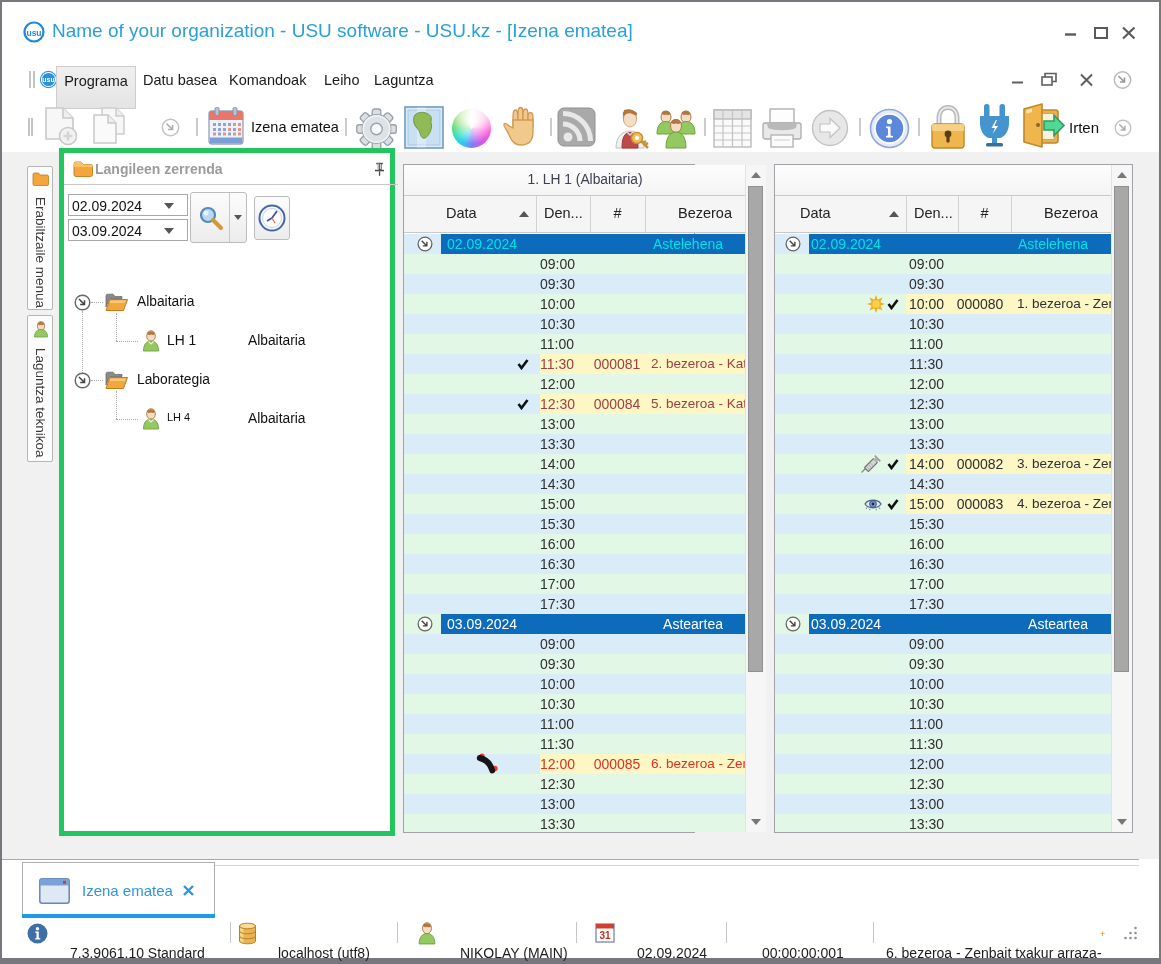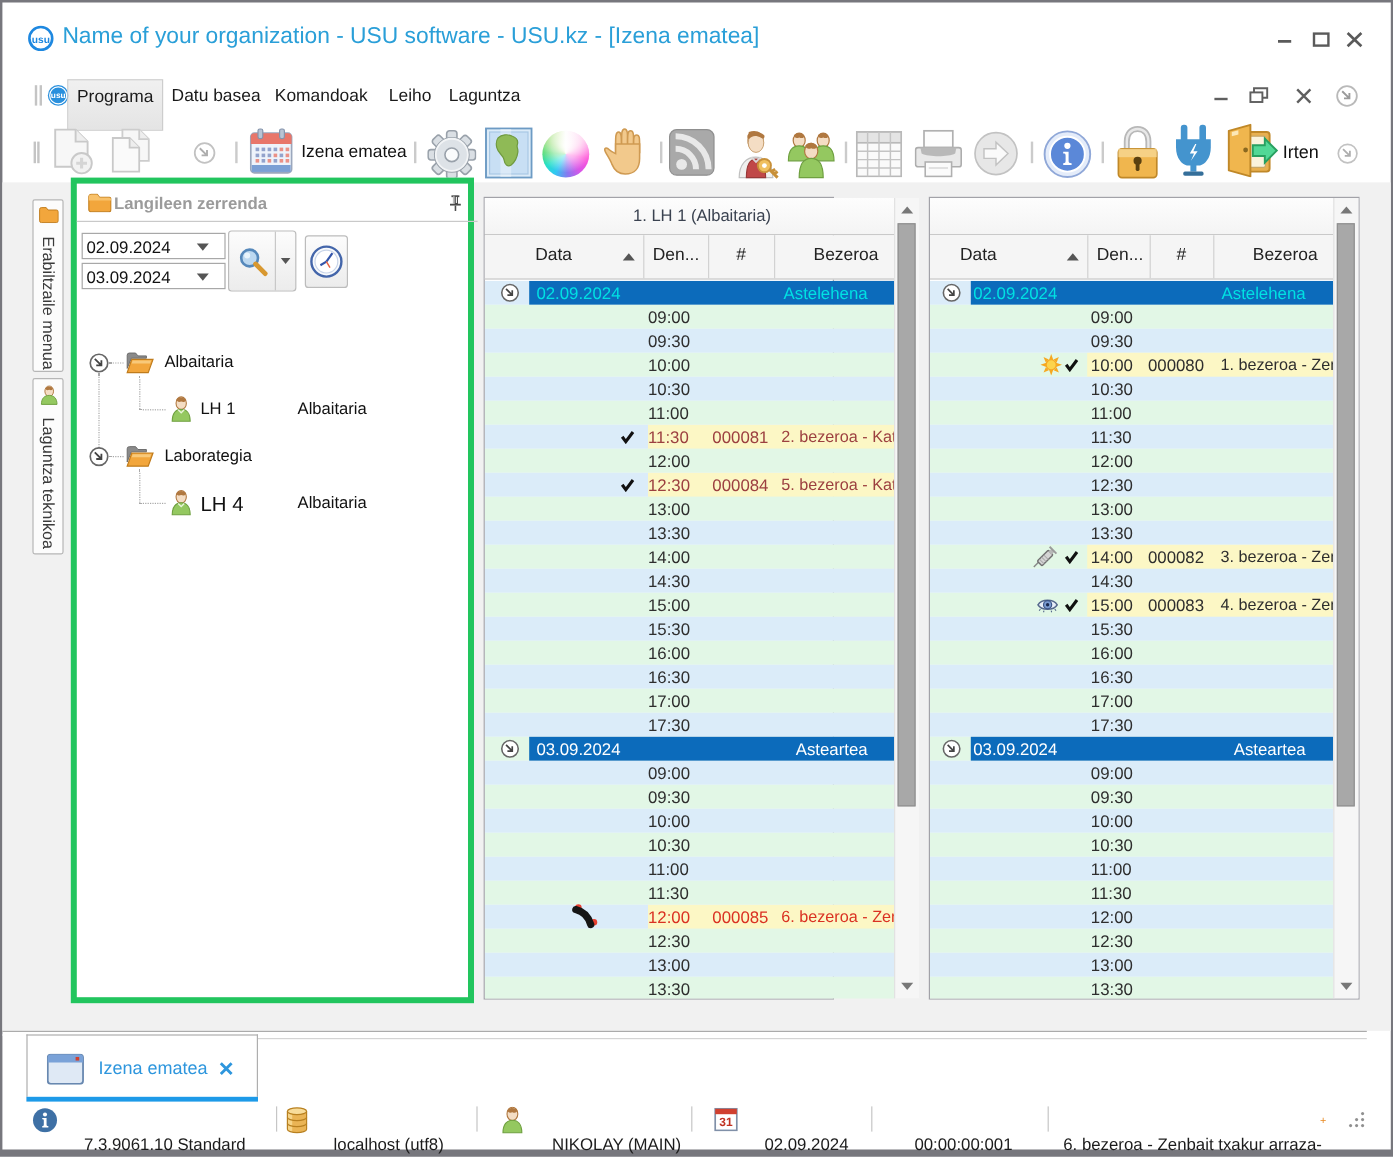--- a/index.html
+++ b/index.html
@@ -356,21 +356,21 @@
 <path d="M4.8 6.5 L22.5 6.5 L18.5 17.5 L1 17.5 Z" fill="#f2a63c" stroke="#c07c1c" stroke-width="1"></path>
 <path d="M5.5 7.5 L21 7.5 L20 10 L4.7 10 Z" fill="#f8c97a"></path>
 </svg>
 <div class="abs" style="left:73px;top:219px;font-size:13.8px;color:#111;">Laborategia</div>
 <svg class="abs" style="left:78px;top:255px" width="18" height="22" viewBox="0 0 18 22">
 <ellipse cx="9" cy="6" rx="4.3" ry="5.3" fill="#f4ddc4" stroke="#b07840" stroke-width="0.9"></ellipse>
 <path d="M5 3.2 C6.5 0.5 11.5 0.5 13 3.5 C12.5 5 10.7 5.4 9 4.6 C7.3 5.4 5.5 5 5 3.2 Z" fill="#b07840"></path>
 <path d="M1.5 21 C1.5 14.5 4.5 11 9 11 C13.5 11 16.5 14.5 16.5 21 Z" fill="#94c860" stroke="#6fa040" stroke-width="0.9"></path>
 <path d="M6.5 11.5 L9 14 L11.5 11.5" fill="none" stroke="#e8f4d8" stroke-width="1.2"></path>
 </svg>
-<div class="abs" style="left:103px;top:257.5px;font-size:17px;color:#111;">LH 4</div>
+<div class="abs" style="left:103px;top:257.5px;font-size:11px;color:#111;">LH 4</div>
 <div class="abs" style="left:184px;top:257.5px;font-size:13.8px;color:#111;">Albaitaria</div>
 </div>
 <div class="panel" style="left:403px;width:292px;">
 <div class="ptitle" style="width:341px;"></div>
     <div class="abs" style="left:0;top:0;width:362px;height:30px;line-height:30px;text-align:center;font-size:13.8px;color:#3a4250;">1. LH 1 (Albaitaria)</div>
 <div class="phead" style="left:0;width:341px;">
 <div class="hlab" style="left:42px;">Data</div>
 <div class="abs" style="left:115px;top:15px;width:0;height:0;border-left:5px solid transparent;border-right:5px solid transparent;border-bottom:6px solid #555;"></div>
 <div class="hdiv" style="left:132px;"></div>
 <div class="hlab" style="left:140px;">Den...</div>

